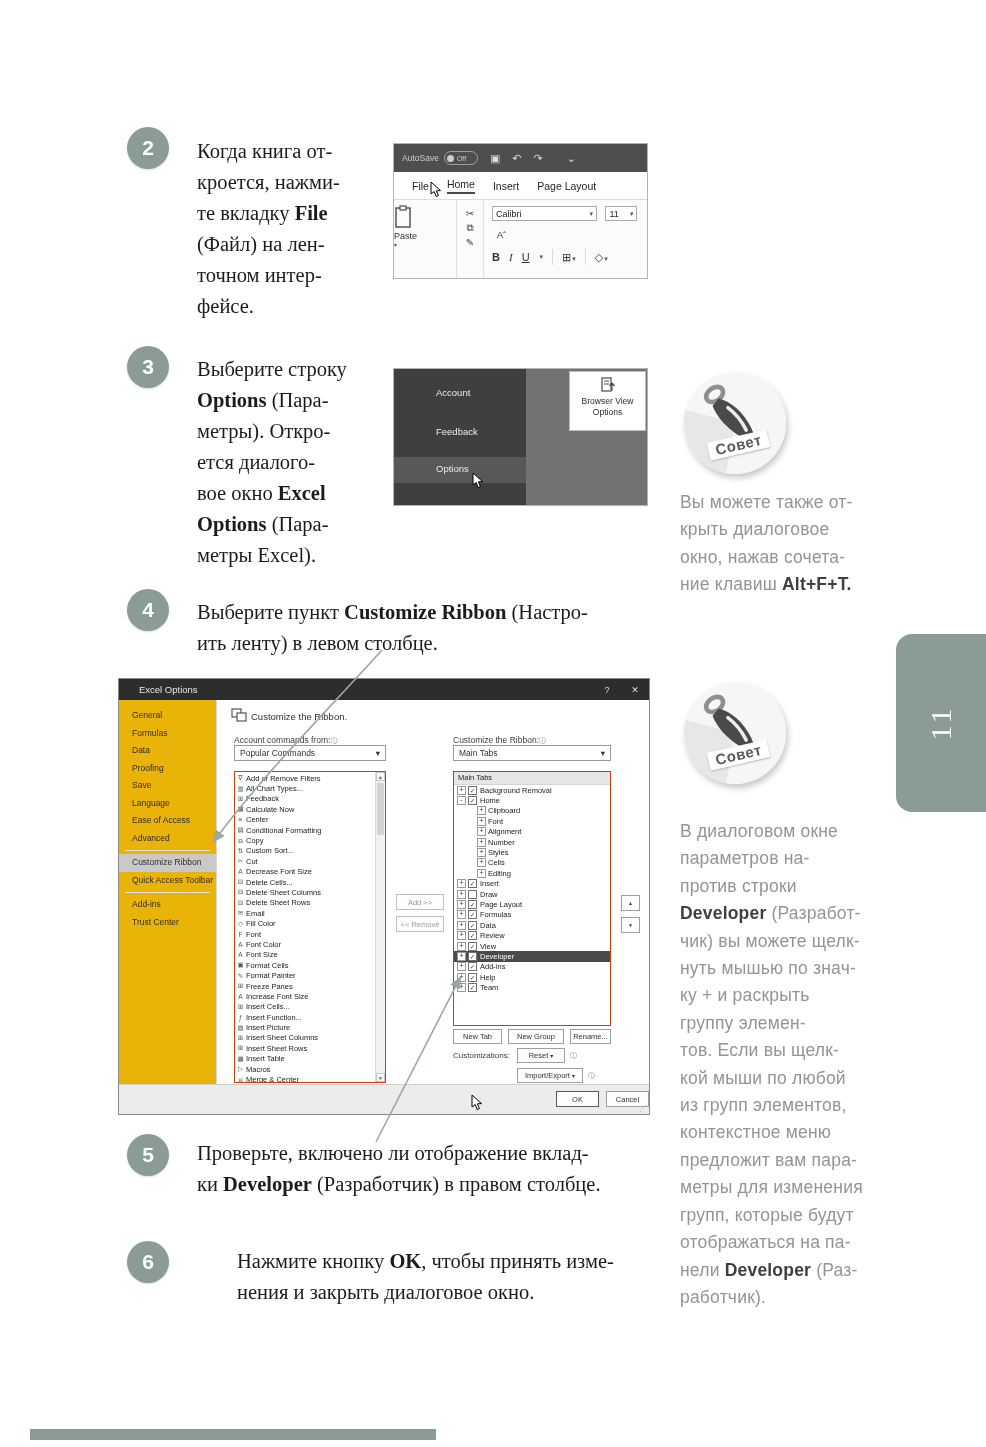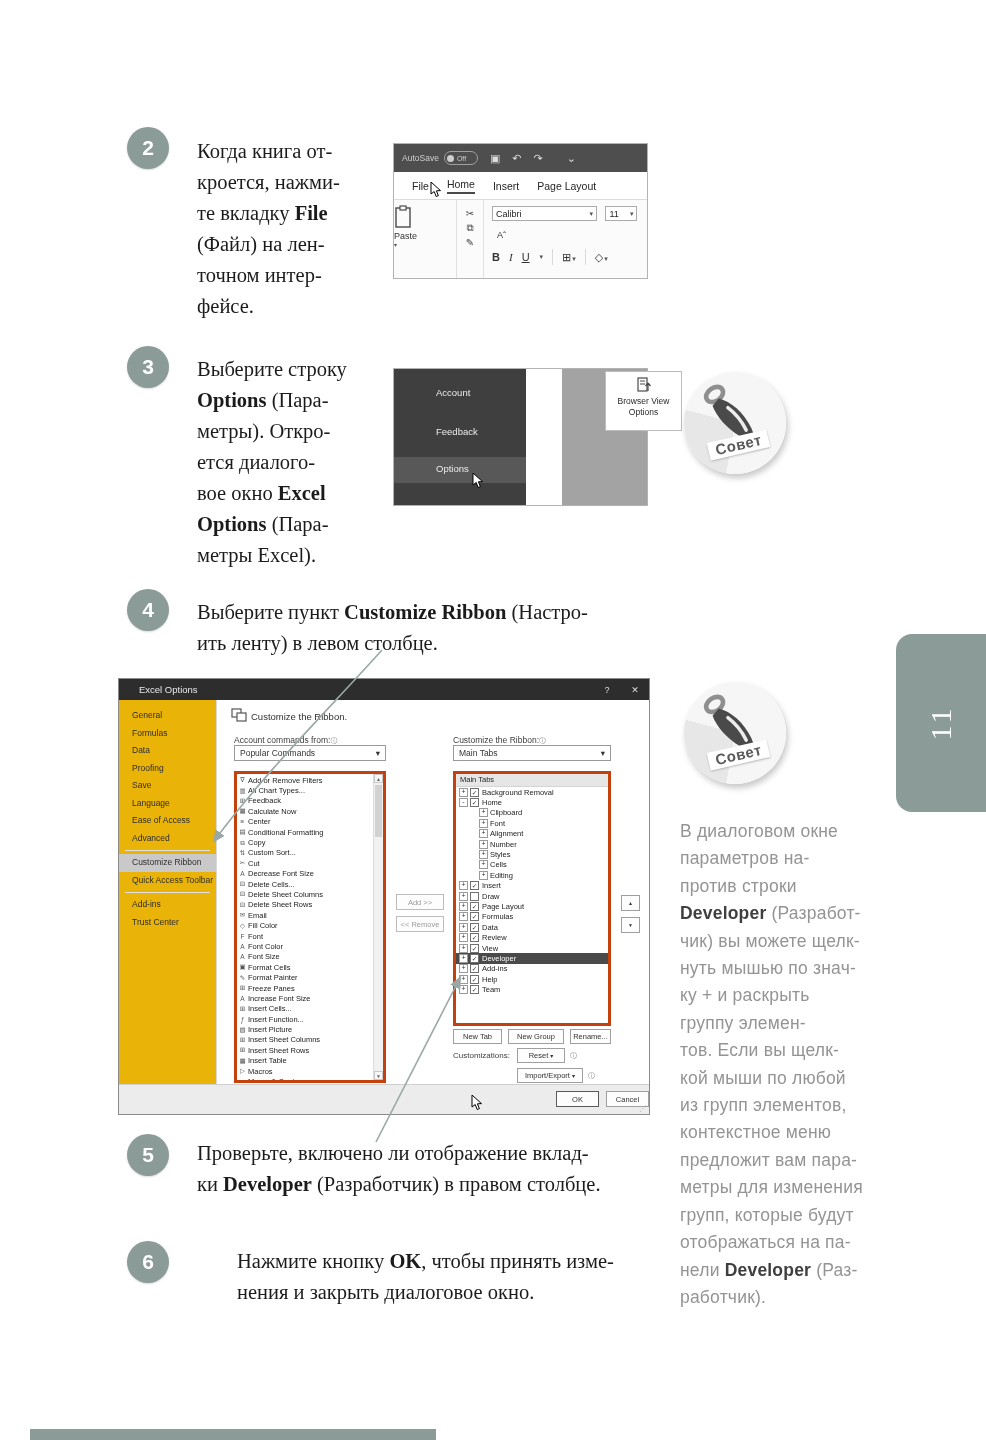--- a/index.html
+++ b/index.html
@@ -57,21 +57,21 @@
      padding:0 3px;box-sizing:border-box;vertical-align:top;}
   .combo .dd{font-size:7px;color:#555;margin-left:4px;}
   .fmt-row{margin-top:7px;display:flex;align-items:center;gap:9px;font-size:11px;color:#333;}
   .fmt-row .dd{font-size:7px;color:#555;margin-left:1px;}
   .vsep{width:1px;height:16px;background:#dadada;}
 
   
   .menu-dark{position:absolute;left:0;top:0;width:132px;bottom:0;background:#3f3f3f;}
   .menu-item{position:absolute;left:42px;font-size:9.5px;color:#ececec;}
   .menu-hl{position:absolute;left:0;right:0;top:88px;height:26px;background:#585858;}
-  .menu-right{position:absolute;left:132px;right:0;top:0;bottom:0;background:#a3a3a3;margin-left:36px;}
+  .menu-right{position:absolute;left:132px;right:0;top:0;bottom:0;background:#737373;}
   .bv-btn{position:absolute;left:43px;top:2px;width:77px;height:60px;background:#fff;
      border:1px solid #bdbdbd;box-sizing:border-box;text-align:center;color:#2a2a2a;
      font-size:8.5px;line-height:11px;}
 
   
   #dlg{left:118px;top:678px;width:532px;height:437px;border:1px solid #8a8a8a;background:#fff;
      box-sizing:border-box;font-size:8.5px;color:#333;}
   .dlg-title{position:absolute;left:0;top:0;right:0;height:21px;background:#2d2d2d;color:#e8e8e8;
      font-size:9.5px;display:flex;align-items:center;}
   .dlg-title .t{margin-left:20px;flex:1;}
@@ -81,21 +81,21 @@
   .nav-item{height:17.5px;line-height:17.5px;padding-left:13px;font-size:8.5px;color:#2e2e2e;
      white-space:nowrap;}
   .nav-item.sel{background:#c9c9c9;}
   .nav-sep{height:1px;background:#e1e1e1;margin:3px 6px;}
   .dlg-hdr-ic{left:112px;top:29px;}
   .dlg-hdr{left:132px;top:32px;font-size:9.5px;color:#303030;}
   .dlg-lab{color:#3c3c3c;font-size:8.5px;}
   .dlg-combo{border:1px solid #9a9a9a;background:#fff;height:16px;display:flex;
      align-items:center;justify-content:space-between;padding:0 5px;font-size:8.5px;
      box-sizing:border-box;}
-  .listbox{border:3px solid #c2410c;background:#fff;box-sizing:border-box;overflow:hidden;}
+  .listbox{border:1px solid #c2410c;background:#fff;box-sizing:border-box;overflow:hidden;}
   .cmd-row{height:10.4px;display:flex;align-items:center;font-size:7.5px;color:#222;
      white-space:nowrap;}
   .cmd-ic{width:11px;text-align:center;font-size:6.5px;color:#555;flex:none;}
   .cmd-lb{flex:1;overflow:hidden;}
   .cmd-suf{width:9px;font-size:6px;color:#666;flex:none;text-align:right;padding-right:2px;}
   .scrollbar{position:absolute;right:0;top:0;bottom:0;width:9px;background:#f1f1f1;
      border-left:1px solid #dcdcdc;}
   .sb-btn{height:9px;border:1px solid #c8c8c8;background:#f7f7f7;font-size:5px;color:#666;
      text-align:center;line-height:8px;box-sizing:border-box;}
   .sb-thumb{position:absolute;left:1px;right:1px;top:11px;height:52px;background:#d2d2d2;}
@@ -230,20 +230,26 @@
   </div>
 
   <div class="abs tip-badge" style="left:684px;top:372px;">
     <svg width="102" height="102" viewBox="0 0 100 100">
       <ellipse cx="30" cy="22" rx="9" ry="6.5" fill="none" stroke="#8f8f8f" stroke-width="4.5" transform="rotate(-35 30 22)"></ellipse>
       <path d="M34 26 C 46 29, 58 39, 66 55 L 73 73 L 55 63 C 42 55, 32 44, 28 33 Z" fill="#4a4a4a"></path>
       <path d="M43 35 C 51 41, 57 49, 61 57" stroke="#ffffff" stroke-width="3.4" fill="none" stroke-linecap="round" opacity="0.9"></path>
     </svg>
     <div class="tip-label">Совет</div>
   </div>
+  <div class="abs tip-text" style="left:680px;top:489px;width:215px;">
+      <div class="rline"><span>Вы можете также от-</span></div>
+      <div class="rline"><span>крыть диалоговое</span></div>
+      <div class="rline"><span>окно, нажав сочета-</span></div>
+      <div class="rline"><span>ние клавиш </span><span class="b">Alt+F+T.</span></div>
+    </div>
 
   <div class="abs step-circle" style="left:127px;top:589px;">4</div>
   <div class="abs step-text" style="left:197px;top:597px;width:480px;">
       <div class="rline"><span>Выберите пункт </span><span class="b">Customize Ribbon</span><span> (Настро-</span></div>
       <div class="rline"><span>ить ленту) в левом столбце.</span></div>
     </div>
 
   <div id="dlg" class="abs">
     <div class="dlg-title">
       <span class="t">Excel Options</span>

